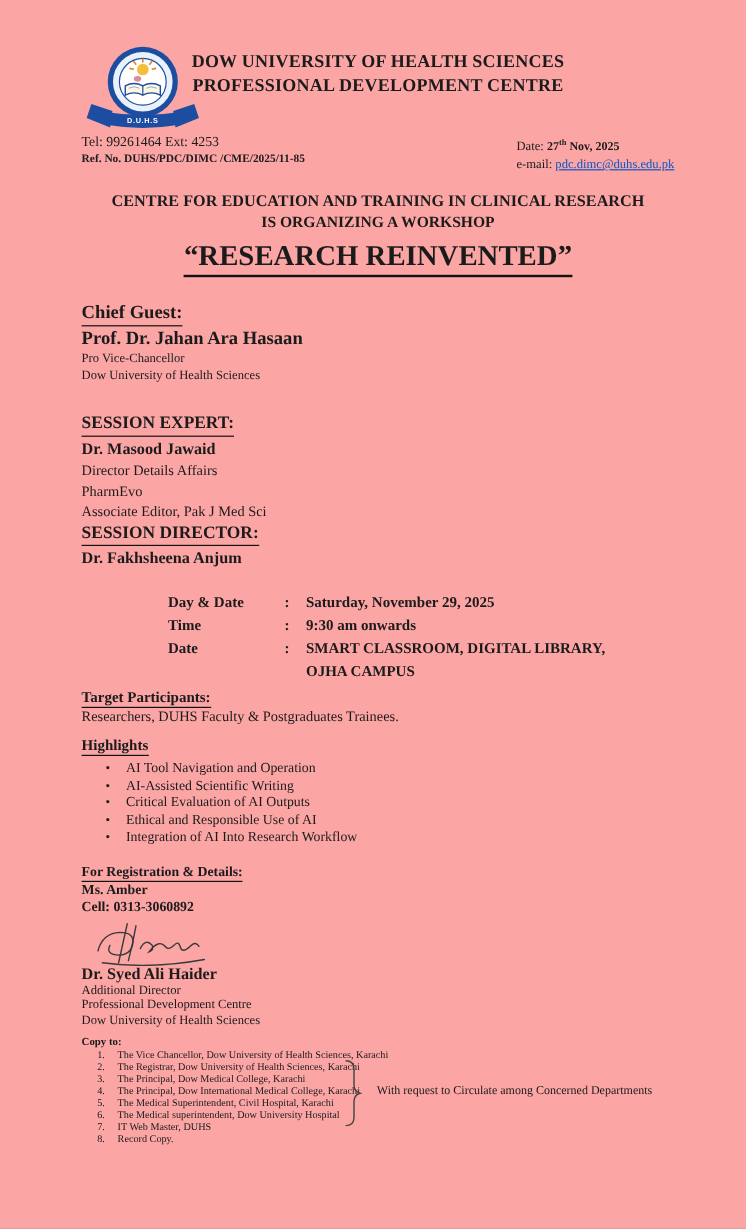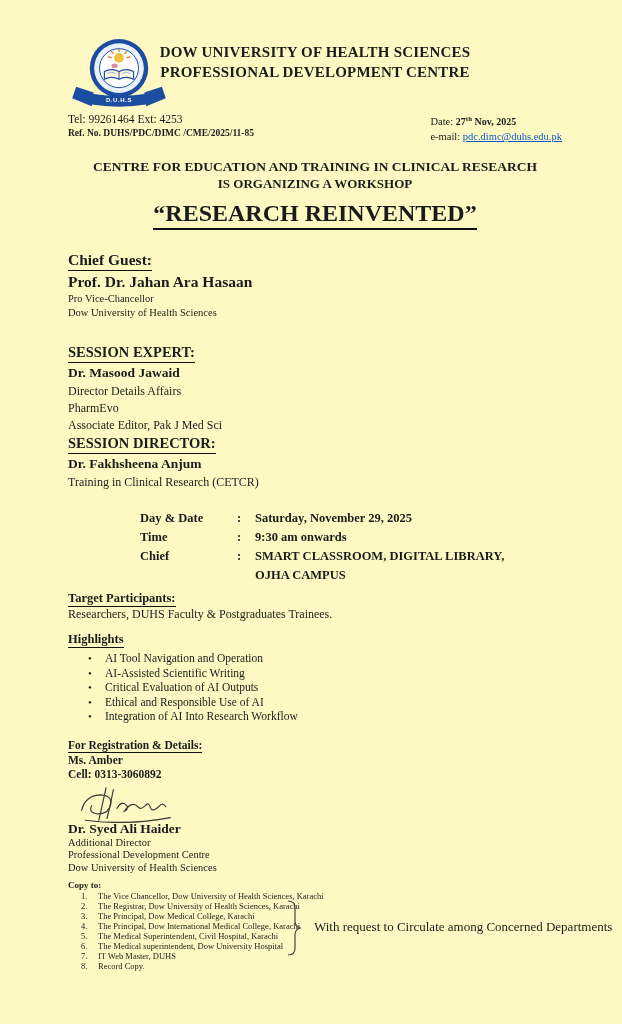--- a/index.html
+++ b/index.html
@@ -1,20 +1,20 @@
 <!DOCTYPE html>
 <html><head>
 <meta charset="utf-8">
 <style>
   html,body{margin:0;padding:0;background:#9aa0a6;}
   .page{
     position:relative;
     width:622px;height:1024px;
     margin:0 auto;
-    background:#fef9c3;
+    background:#fca5a5;
     font-family:"Liberation Serif","DejaVu Serif",serif;
     color:#1b1b1b;
     overflow:hidden;
     box-sizing:border-box;
     padding:36px 60px 0 68px;
   }
   
   .hdr{position:relative;height:72px;}
   .logo{position:absolute;left:2px;top:0;width:98px;height:76px;}
   .hdr-text{position:absolute;left:0;right:0;top:6px;text-align:center;}
@@ -64,21 +64,21 @@
   .sig{margin:4px 0 0 0;height:38px;}
   .signatory{margin-top:-6px;}
   .signatory .name{font-weight:700;font-size:13.5px;line-height:16px;}
   .signatory .sub{font-size:10.5px;line-height:12.5px;}
   
   .copy{position:relative;margin-top:6px;}
   .copy .h{font-weight:700;font-size:9px;line-height:11px;}
   .copy ol{margin:0;padding:0;list-style:none;}
   .copy li{display:grid;grid-template-columns:17px auto;margin-left:13px;font-size:8.5px;line-height:10px;}
   .brace{position:absolute;left:218px;top:20px;}
-  .copy .note{position:absolute;left:246px;top:42px;font-size:13px;line-height:10px;white-space:nowrap;}
+  .copy .note{position:absolute;left:246px;top:42px;font-size:10px;line-height:10px;white-space:nowrap;}
 </style>
 </head>
 <body>
 
 <div class="page">
 
   
   <div class="hdr">
     <svg class="logo" viewBox="0 0 100 78" aria-hidden="true">
 
@@ -149,38 +149,37 @@
     <div class="col-expert">
       <div><span class="section-h">SESSION EXPERT:</span></div>
       <div class="name">Dr. Masood Jawaid</div>
       <div class="sub">Director Details Affairs</div>
       <div class="sub">PharmEvo</div>
       <div class="sub">Associate Editor, Pak J Med Sci</div>
     </div>
     <div class="col-director">
       <div><span class="section-h">SESSION DIRECTOR:</span></div>
       <div class="name">Dr. Fakhsheena Anjum</div>
-      <div class="sub">Training in Clinical Research (CETCR)</div>
     </div>
   </div>
 
   
   <div class="details">
     <div class="drow">
       <span>Day &amp; Date</span>
       <span>:</span>
       <span>Saturday, November 29, 2025</span>
     </div>
     <div class="drow">
       <span>Time</span>
       <span>:</span>
       <span>9:30 am onwards</span>
     </div>
     <div class="drow">
-      <span>Chief</span>
+      <span>Date</span>
       <span>:</span>
       <span><span>SMART CLASSROOM, DIGITAL LIBRARY,</span><br><span>OJHA CAMPUS</span></span>
     </div>
   </div>
 
   
   <div class="target">
     <div><span class="section-h">Target Participants:</span></div>
     <div class="txt">Researchers, DUHS Faculty &amp; Postgraduates Trainees.</div>
   </div>

